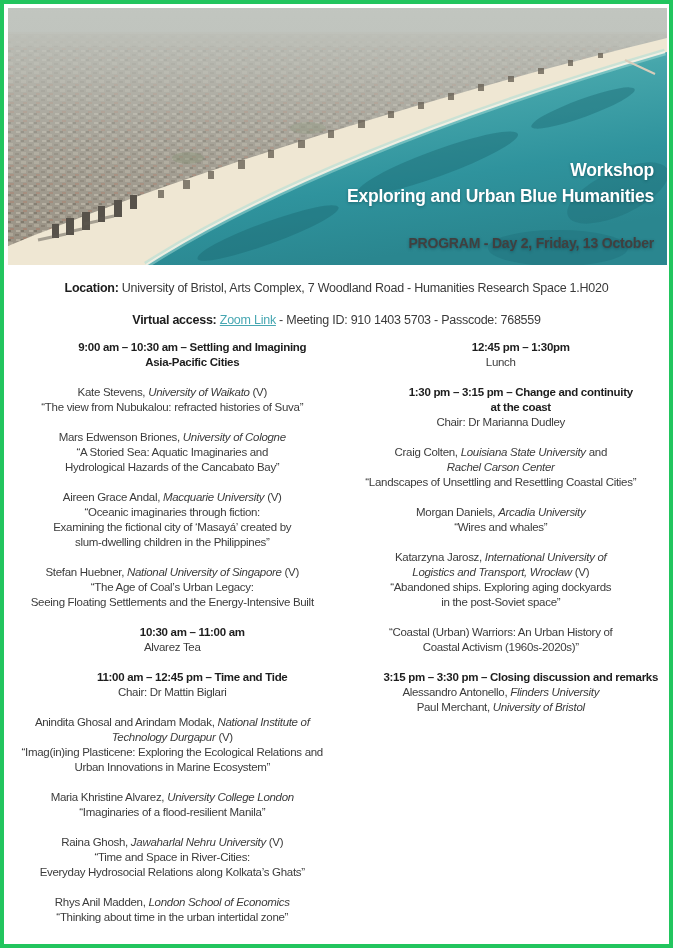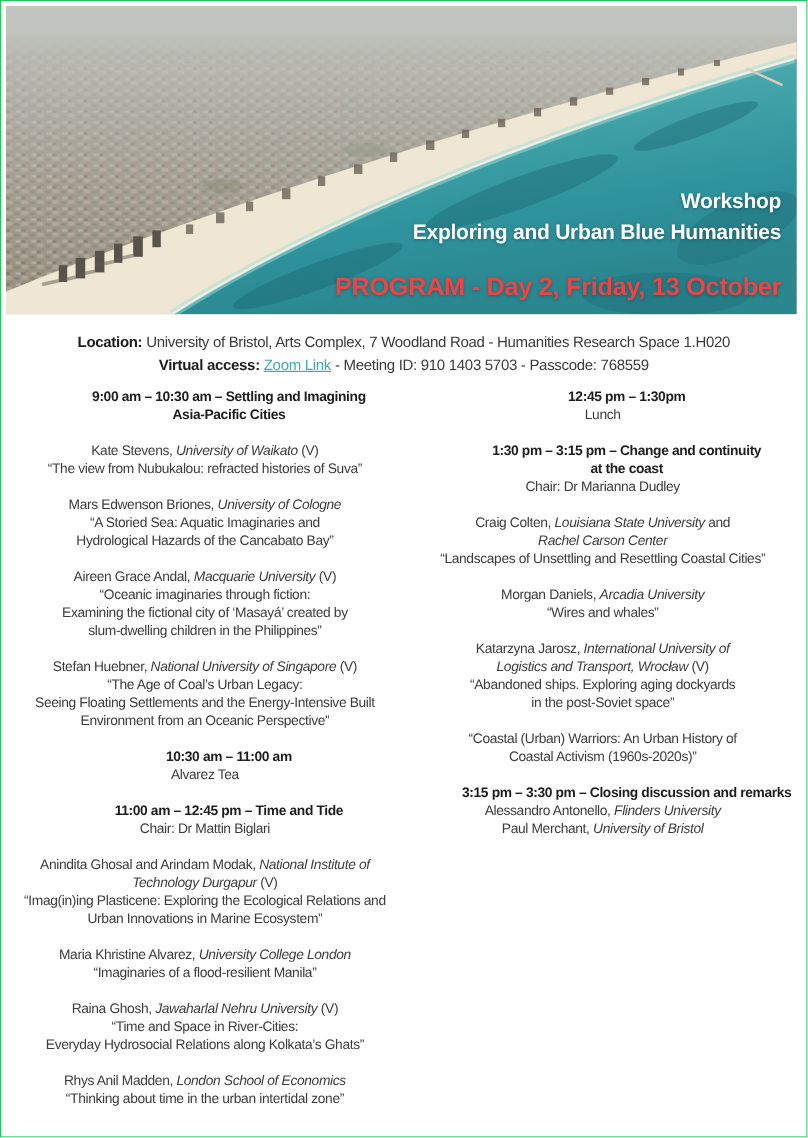--- a/index.html
+++ b/index.html
@@ -1,35 +1,35 @@
 <!DOCTYPE html>
 <html><head>
 <meta charset="utf-8">
 <style>
   html,body { margin:0; padding:0; background:#ffffff; }
   .page {
     position:relative; width:673px; height:948px; box-sizing:border-box;
-    border:1px solid #22c55e; padding:4px; background:#ffffff; overflow:hidden;
+    border:4px solid #22c55e; padding:4px; background:#ffffff; overflow:hidden;
     font-family:"Liberation Sans", sans-serif;
   }
   .photo { position:relative; width:659px; height:257px; overflow:hidden; }
   .photo svg { display:block; }
   .photo-title {
     position:absolute; top:149px; right:13px; text-align:right;
     color:#ffffff; font-weight:bold; font-size:17.5px; line-height:26px;
     letter-spacing:-0.2px; text-shadow:0 1px 3px rgba(0,40,50,.40);
   }
   .photo-program {
     position:absolute; top:222px; right:13px; text-align:right;
-    color:#ef4444; font-weight:bold; font-size:21px; line-height:26px;
+    color:#404040; font-weight:bold; font-size:14px; line-height:26px;
     letter-spacing:-0.2px; text-shadow:0 1px 3px rgba(0,40,50,.40);
   }
   .info { text-align:center; font-size:12.5px; color:#3a3a3a; letter-spacing:-0.25px; line-height:15px; }
   .location { margin-top:16px; }
-  .virtual { margin-top:4px; }
+  .virtual { margin-top:17px; }
   .lbl { font-weight:bold; color:#1c1c1c; }
   .zoom-link { color:#47a7b2; text-decoration:underline; cursor:pointer; }
   .columns { display:flex; margin-top:12px; }
   .col { flex:1; text-align:center; font-size:11.5px; line-height:15px;
          letter-spacing:-0.3px; color:#3c3c3c; }
   .block { margin-bottom:15px; }
   .line { white-space:nowrap; }
   .b { font-weight:bold; color:#1d1d1d;padding-left:40px; }
   .i { font-style:italic; }
 </style>
@@ -155,21 +155,20 @@
         <div class="block">
           <div class="line"><span>Aireen Grace Andal, </span><span class="i">Macquarie University</span><span> (V)</span></div>
           <div class="line"><span>“Oceanic imaginaries through fiction:</span></div>
           <div class="line"><span>Examining the fictional city of ‘Masayá’ created by</span></div>
           <div class="line"><span>slum-dwelling children in the Philippines”</span></div>
         </div>
         <div class="block">
           <div class="line"><span>Stefan Huebner, </span><span class="i">National University of Singapore</span><span> (V)</span></div>
           <div class="line"><span>“The Age of Coal’s Urban Legacy:</span></div>
           <div class="line"><span>Seeing Floating Settlements and the Energy-Intensive Built</span></div>
-          <div class="line"><span>Environment from an Oceanic Perspective”</span></div>
         </div>
         <div class="block">
           <div class="line"><span class="b">10:30 am – 11:00 am</span></div>
           <div class="line"><span>Alvarez Tea</span></div>
         </div>
         <div class="block">
           <div class="line"><span class="b">11:00 am – 12:45 pm – Time and Tide</span></div>
           <div class="line"><span>Chair: Dr Mattin Biglari</span></div>
         </div>
         <div class="block">

